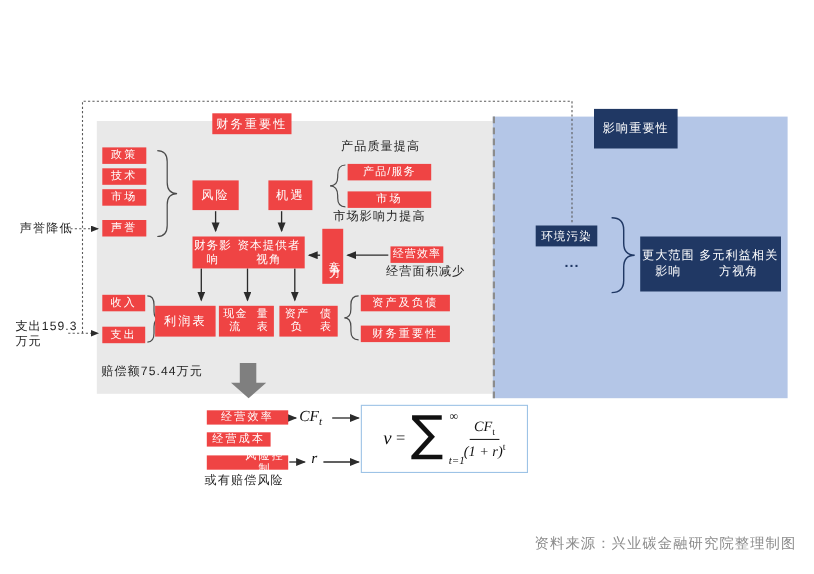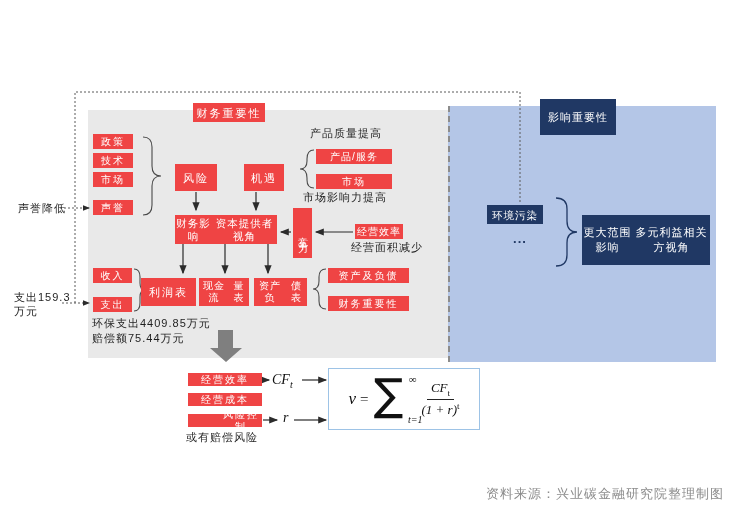--- a/index.html
+++ b/index.html
@@ -126,38 +126,37 @@
     <span>量表</span>
   </div>
   <div class="abs gbox two-line" style="left:254px;top:278px;width:53px;height:28px;letter-spacing:1px;">
     <span>资产负</span>
     <span>债表</span>
   </div>
 
   <div class="abs gbox" style="left:328px;top:268px;width:81px;height:15px;">资产及负债</div>
   <div class="abs gbox" style="left:328px;top:296px;width:81px;height:15px;">财务重要性</div>
 
-  <div class="abs lbl" style="left:92px;top:316px;">环保支出4409.85万元</div>
   <div class="abs lbl" style="left:92px;top:331px;">赔偿额75.44万元</div>
 
   <div class="abs nbox" style="left:487px;top:205px;width:56px;height:19px;font-size:10.5px;letter-spacing:1px;">环境污染</div>
   <div class="abs" id="ellipsis" style="left:505px;top:231px;width:30px;text-align:center;">...</div>
   <div class="abs nbox two-line" style="left:582px;top:215px;width:128px;height:50px;font-size:11px;line-height:15px;letter-spacing:1px;">
     <span>更大范围影响</span>
     <span>多元利益相关方视角</span>
   </div>
 
   <div class="abs lbl" style="left:18px;top:201px;">声誉降低</div>
   <div class="abs lbl" style="left:14px;top:290px;">
     <div>支出159.3</div>
     <div>万元</div>
   </div>
 
   <div class="abs gbox" style="left:188px;top:373px;width:74px;height:13px;">经营效率</div>
-  <div class="abs gbox" style="left:188px;top:393px;width:74px;height:13px;">经营成本</div>
+  <div class="abs gbox" style="left:188px;top:393px;width:58px;height:13px;">经营成本</div>
   <div class="abs gbox" style="left:188px;top:414px;width:74px;height:13px;padding-left:32px;">风险控制</div>
   <div class="abs lbl" style="left:186px;top:430px;">或有赔偿风险</div>
 
   <div class="abs mathlbl" style="left:272px;top:372px;"><span>CF</span><sub>t</sub></div>
   <div class="abs mathlbl" style="left:283px;top:410px;">r</div>
 
   <div class="abs" id="formula-box">
     <span class="v">v</span>
     <span class="eq">=</span>
     <span class="sigma-wrap">

